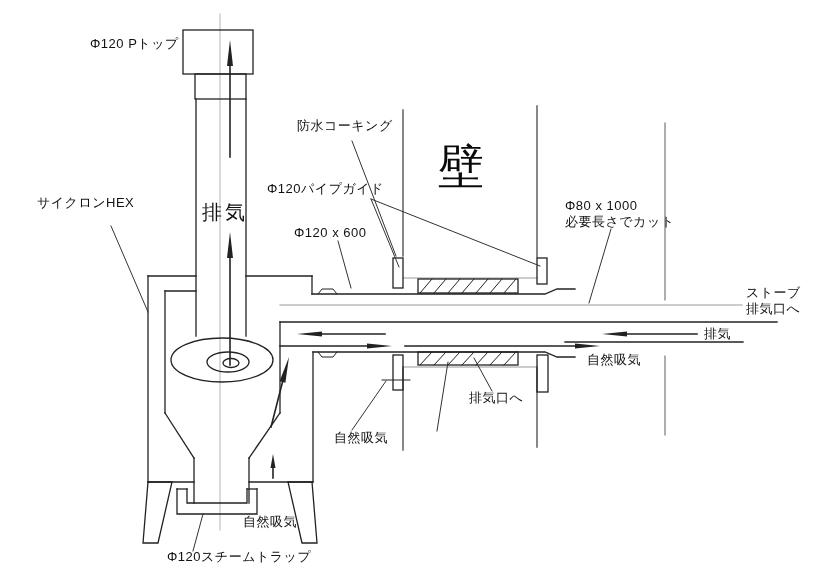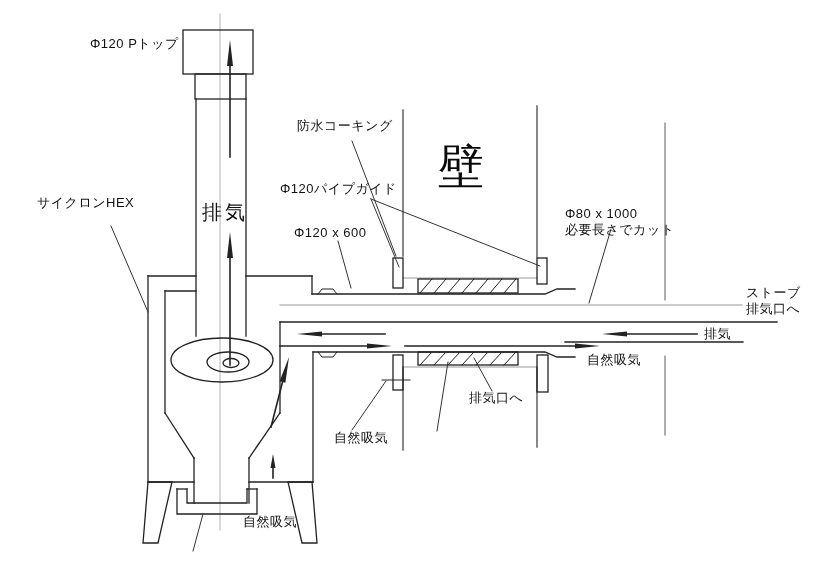--- a/index.html
+++ b/index.html
@@ -153,29 +153,30 @@
       <line x1="352" y1="430" x2="386" y2="381"></line>
       <line x1="193" y1="551" x2="203" y2="514"></line>
     </g>
   </svg>
 
   <div class="lbl" style="left:90px;top:36px">Φ120  Pトップ</div>
   <div class="lbl lbl-big" style="left:202px;top:200px">排気</div>
   <div class="lbl" style="left:37px;top:195px">サイクロンHEX</div>
   <div class="lbl" style="left:297px;top:118px">防水コーキング</div>
   <div class="lbl lbl-wall" style="left:438px;top:138px">壁</div>
-  <div class="lbl" style="left:280px;top:181px">Φ120パイプガイド</div>
+  <div class="lbl" style="left:267px;top:181px">Φ120パイプガイド</div>
   <div class="lbl" style="left:294px;top:225px">Φ120 x 600</div>
-  <div class="lbl" style="left:565px;top:206px">
+  <div class="lbl" style="left:565px;top:198px">
     <div>Φ80 x 1000</div>
     <div>必要長さでカット</div>
   </div>
   <div class="lbl" style="left:746px;top:285px">
     <div>ストーブ</div>
     <div>排気口へ</div>
   </div>
   <div class="lbl" style="left:704px;top:326px">排気</div>
   <div class="lbl" style="left:587px;top:352px">自然吸気</div>
   <div class="lbl" style="left:469px;top:390px">排気口へ</div>
   <div class="lbl" style="left:334px;top:430px">自然吸気</div>
   <div class="lbl" style="left:243px;top:514px">自然吸気</div>
+  <div class="lbl" style="left:167px;top:549px">Φ120スチームトラップ</div>
 
 </div>
 
 </body></html>

